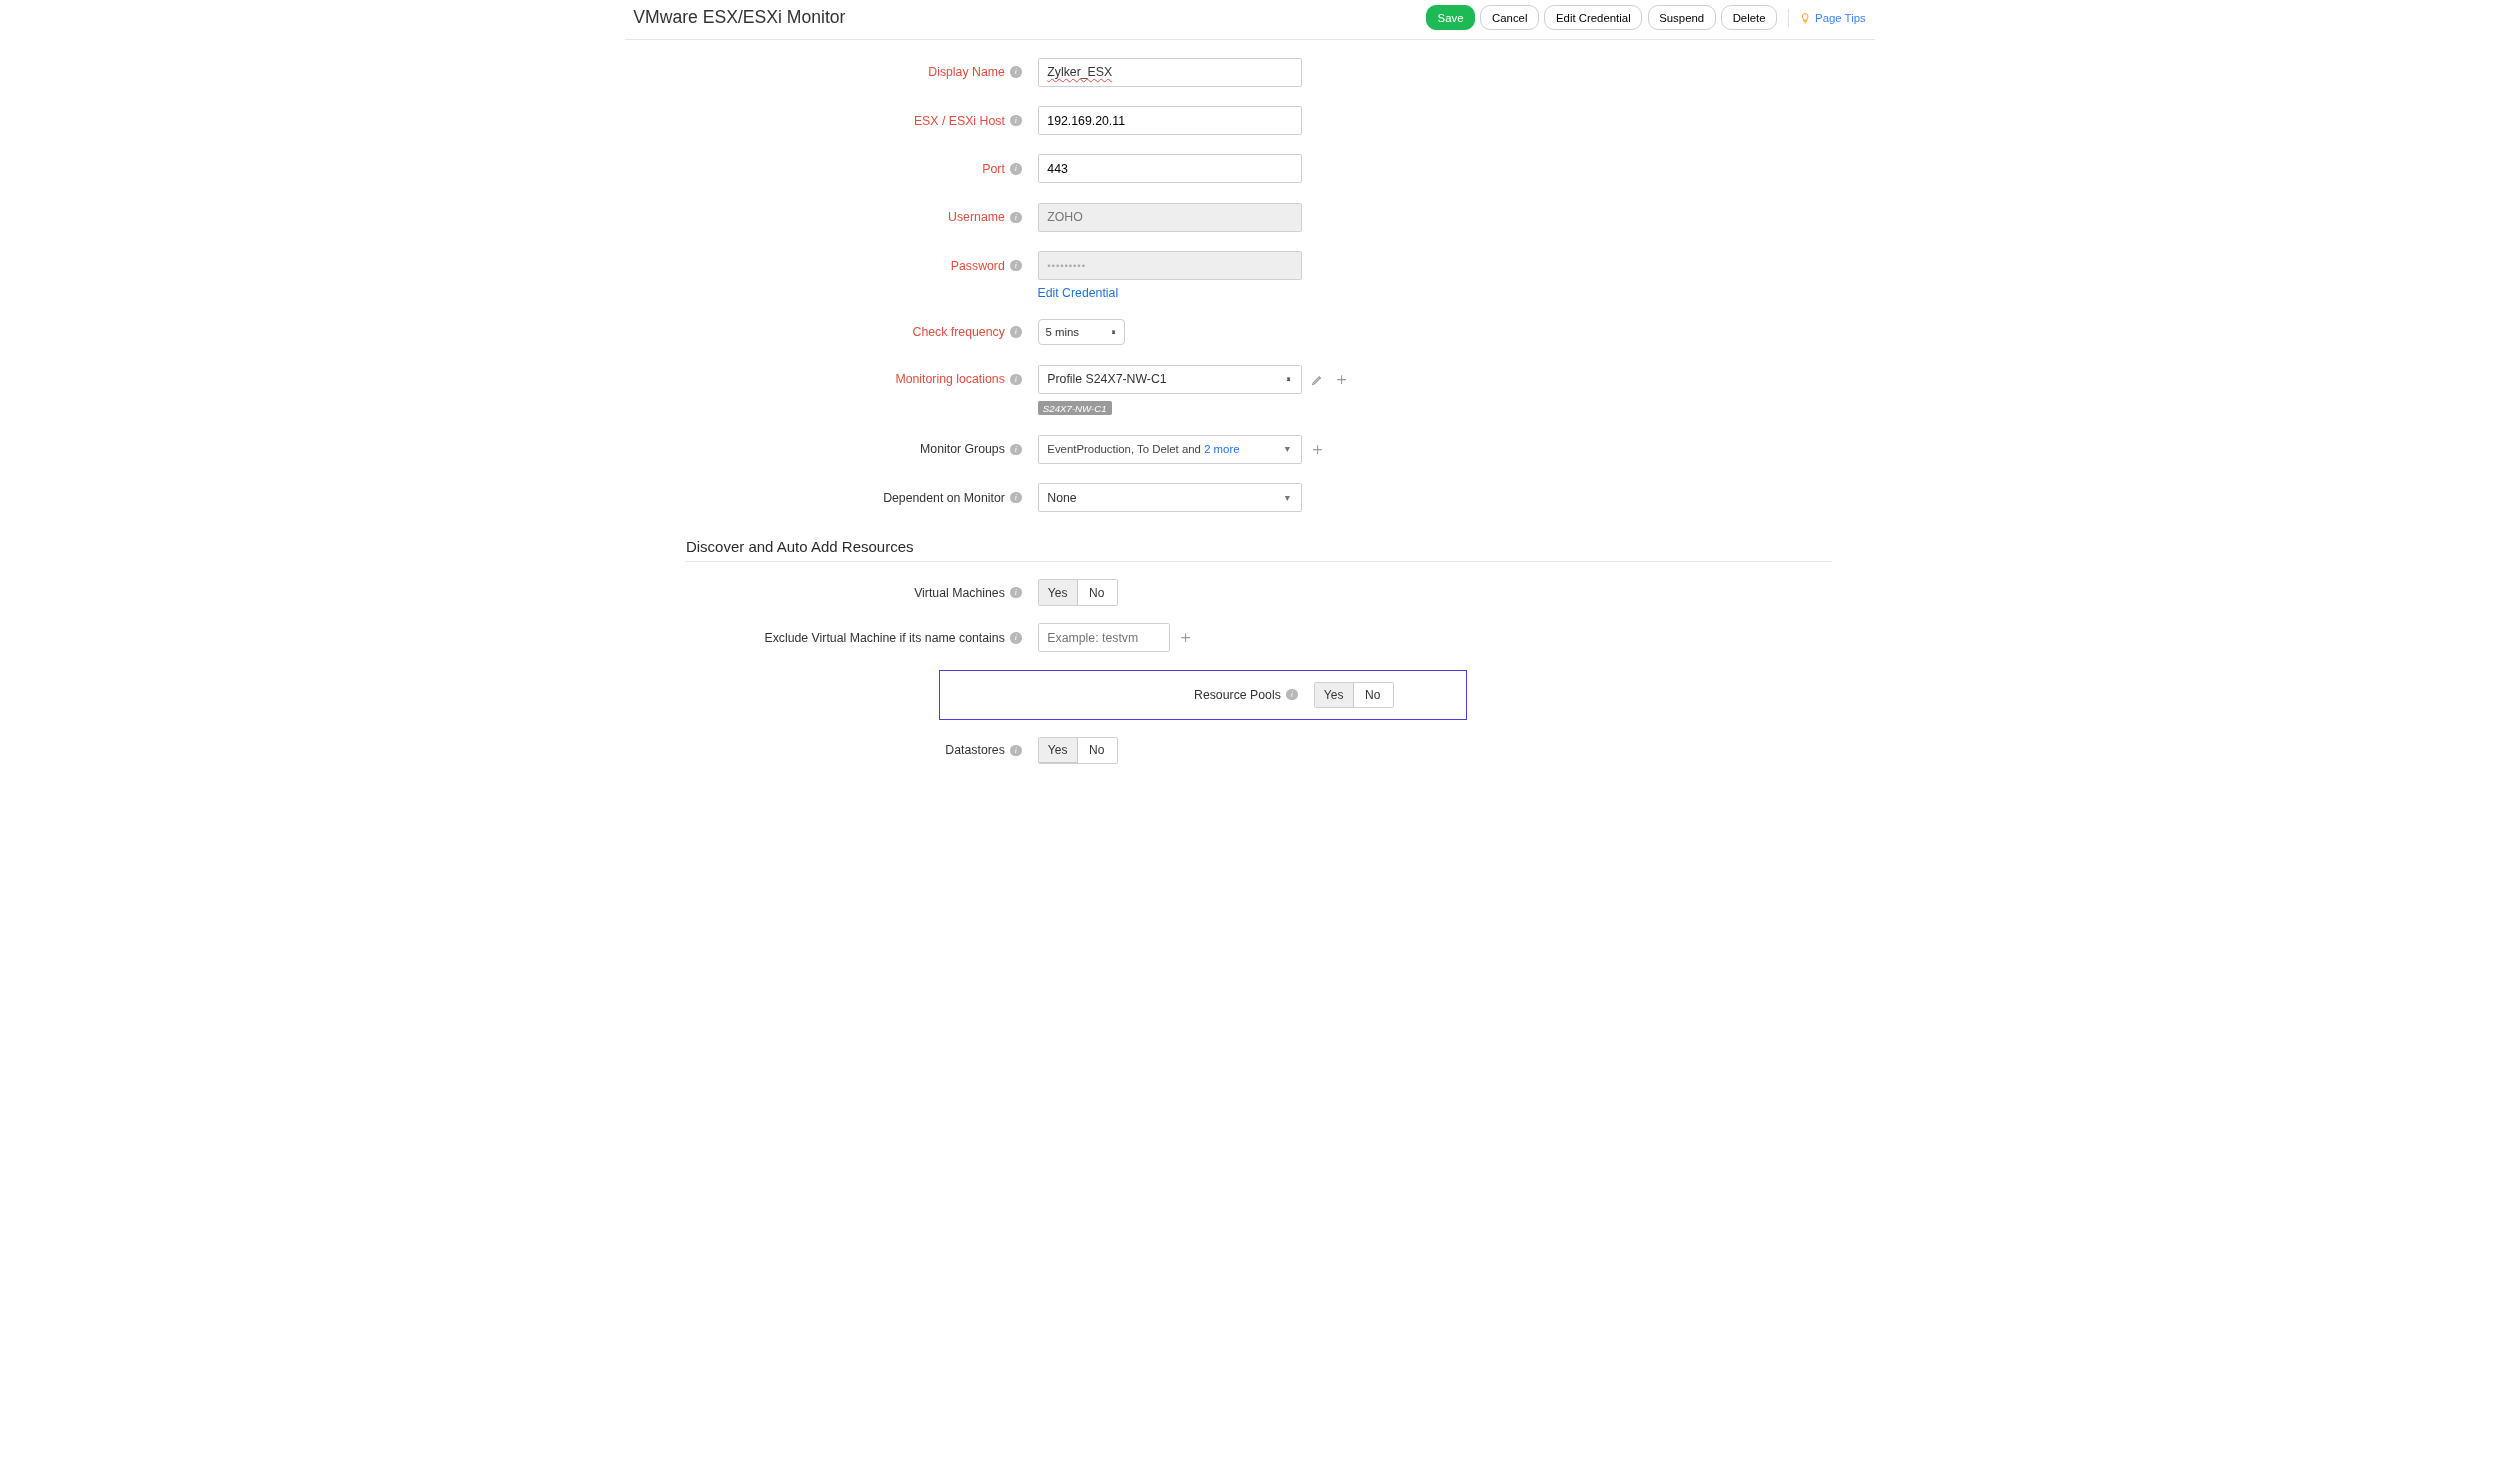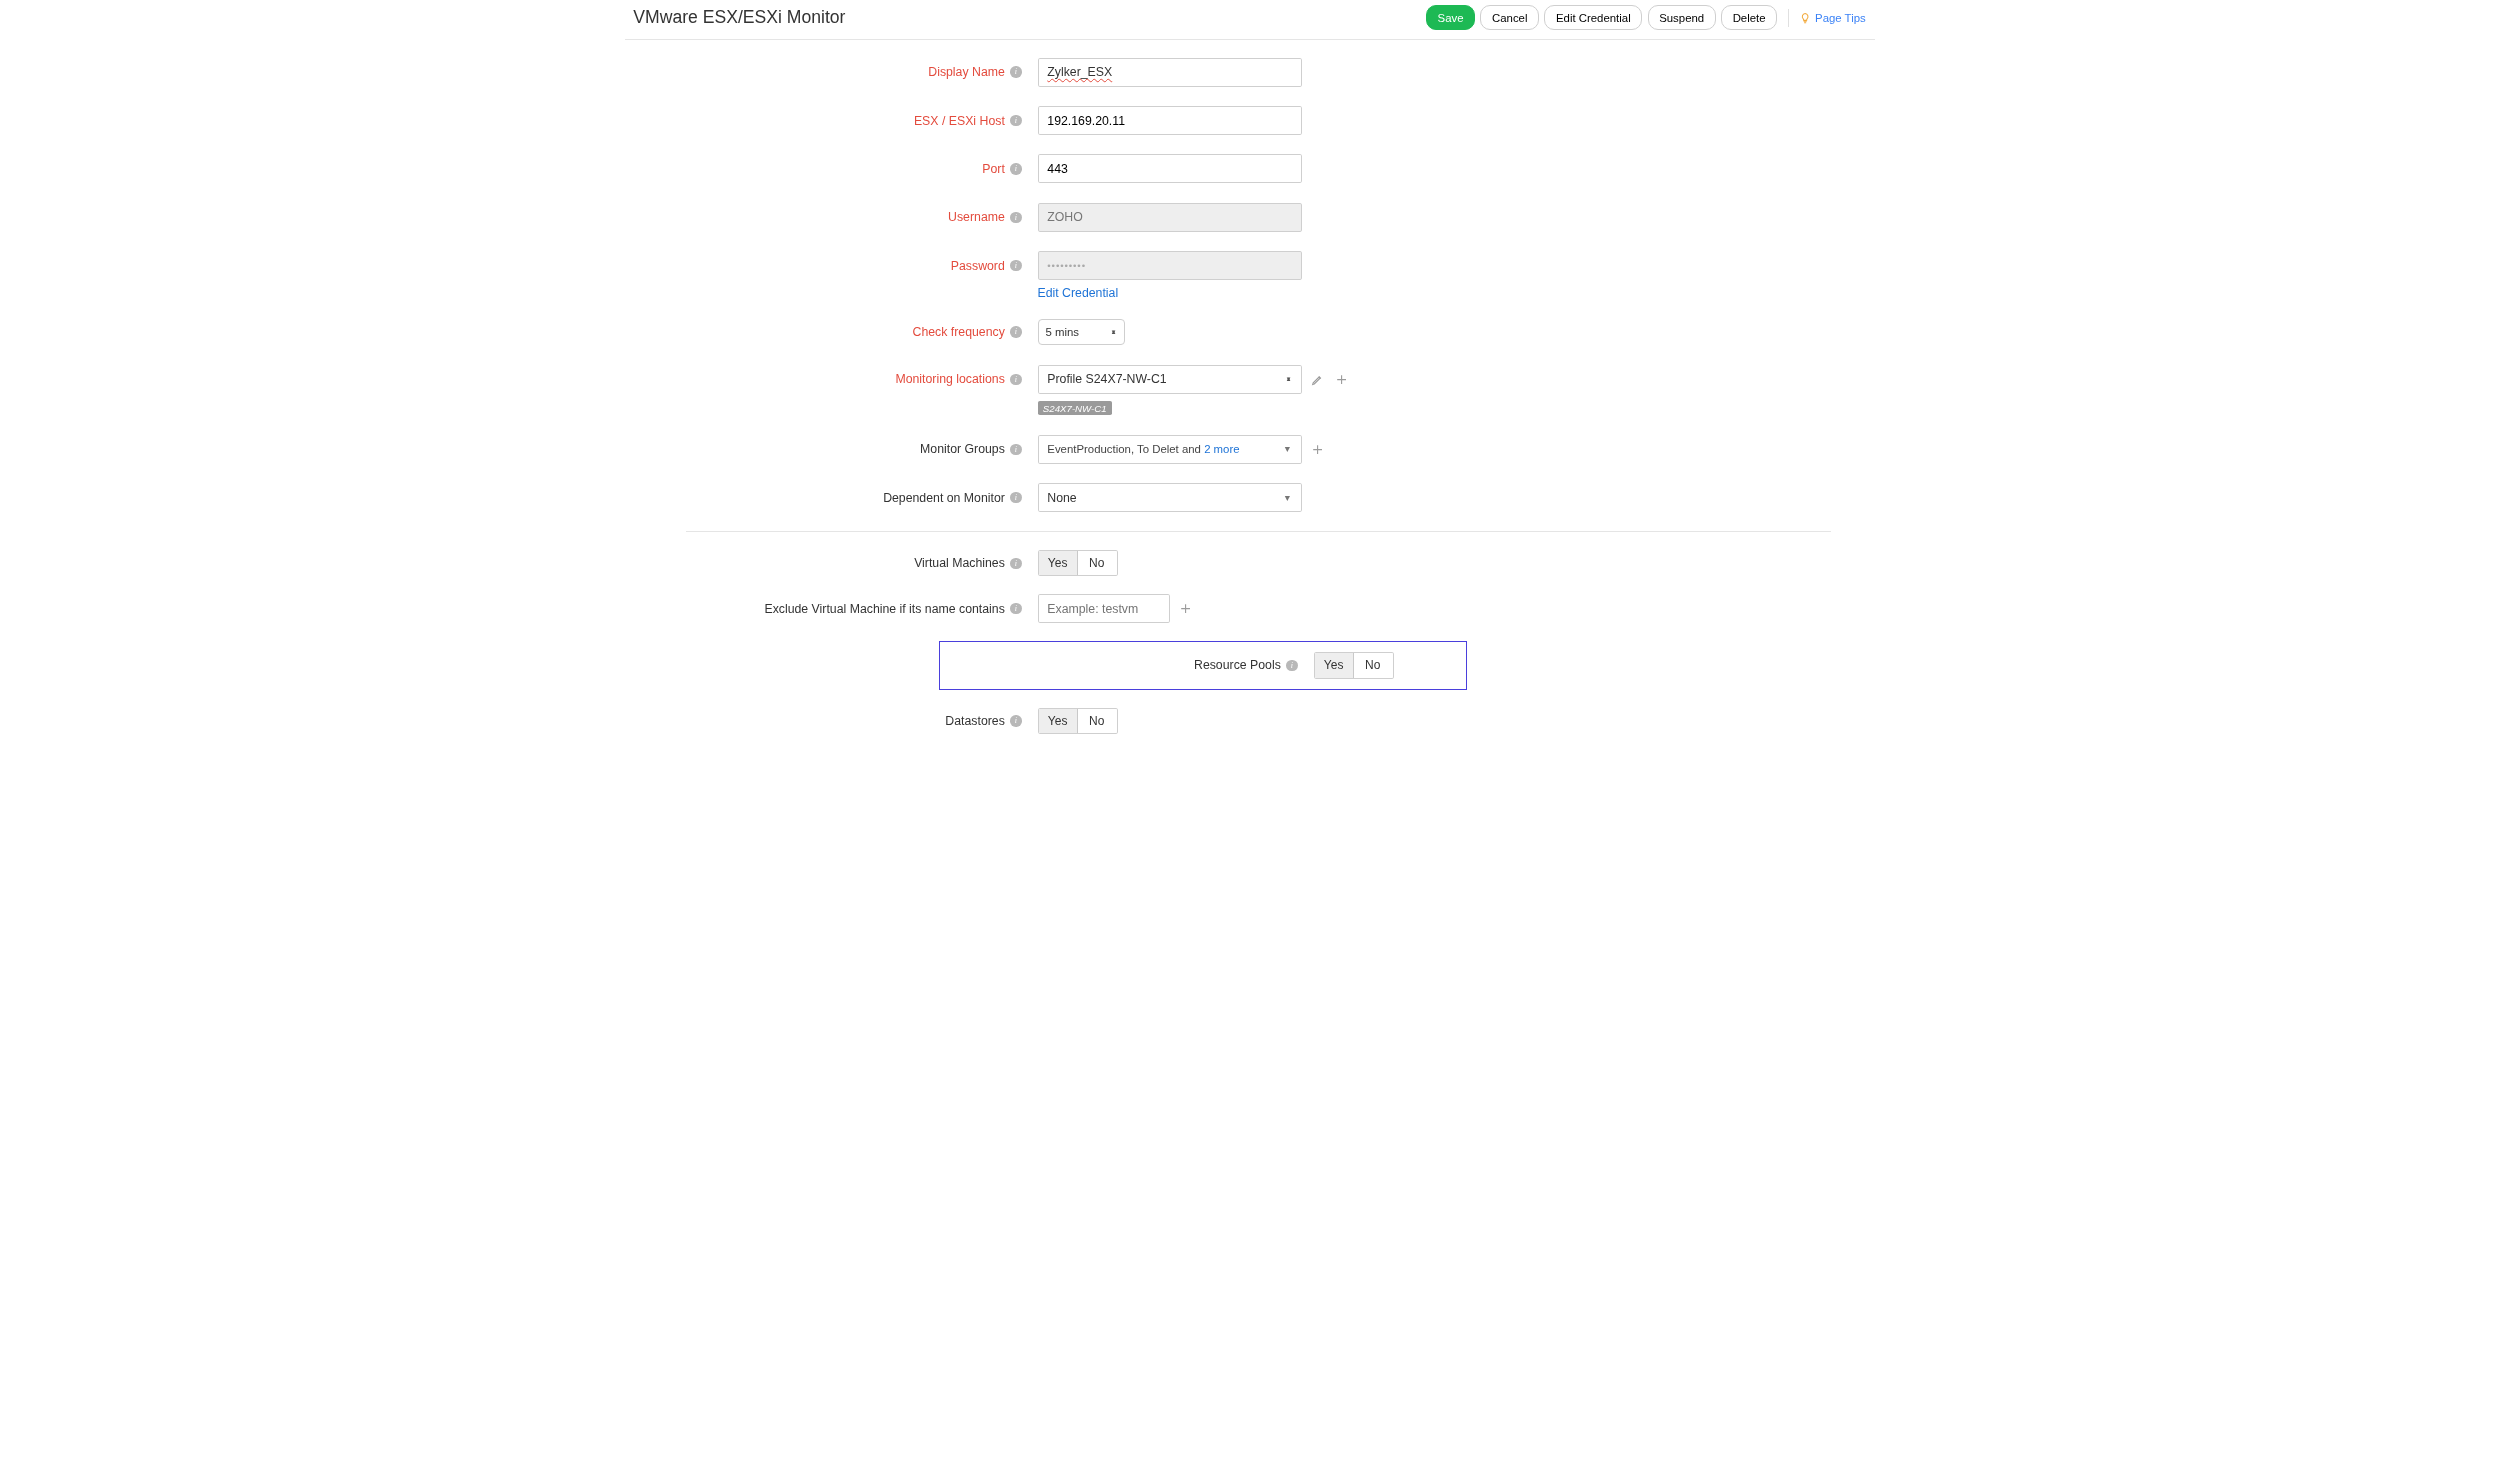--- a/index.html
+++ b/index.html
@@ -219,20 +219,21 @@
           <span class="info-icon">i</span>
       </div>
       <div class="ctrl">
         <div class="combo">
           <span>None</span>
             <span class="caret-down">▼</span>
         </div>
       </div>
     </div>
 
+    <div class="section-title">Discover and Auto Add Resources</div>
     <hr class="sec">
 
     <div class="row tight">
       <div class="label">
         <span>Virtual Machines</span>
           <span class="info-icon">i</span>
       </div>
       <div class="ctrl">
         <div class="toggle">
           <span class="active">Yes</span>

